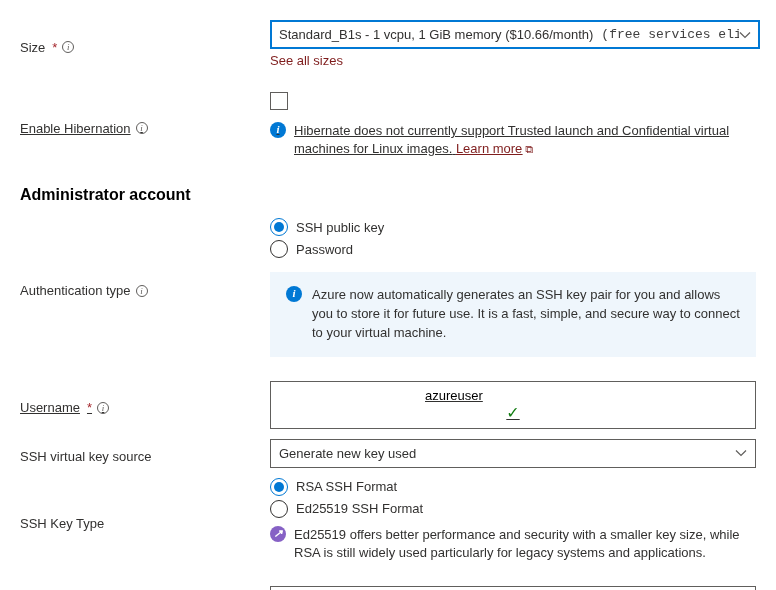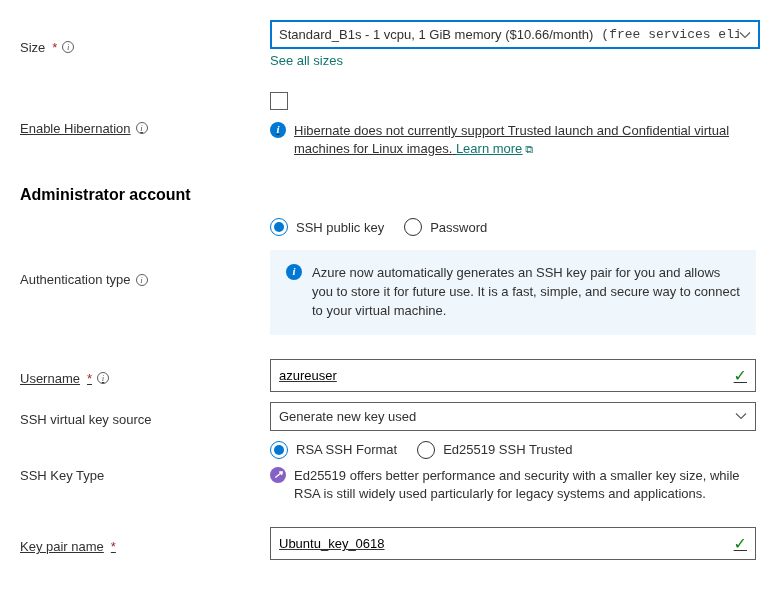--- a/index.html
+++ b/index.html
@@ -44,55 +44,55 @@
     justify-content: space-between;
     background: #fff;
     cursor: pointer;
     font-size: 13px;
   }
   .select-box.focused { border: 1px solid #0078d4; box-shadow: 0 0 0 1px #0078d4 inset; }
   .select-text { display:flex; align-items:center; gap:8px; overflow:hidden; white-space:nowrap; }
   .hint-link { color:#404040;font-family:Liberation Mono, monospace; }
   .chevron { width:12px; height:12px; display:flex; align-items:center; justify-content:center; }
   .chevron svg { width:12px; height:12px; fill:#605e5c; }
-  .link { color: #0f766e; cursor:pointer; font-size:13px; }
+  .link { color: #7f1d1d; cursor:pointer; font-size:13px; }
   .link.underline { text-decoration: underline; }
   .link-row { margin-top:4px; }
   .checkbox {
     width: 18px; height:18px; border:1px solid #605e5c; background:#fff; cursor:pointer;
   }
   .info-line {
     display:flex; gap:8px; align-items:flex-start; font-size:13px; color:#323130; line-height:1.4;
     margin-top:12px;
   }
   .info-circle {
     width:16px; height:16px; border-radius:50%; flex-shrink:0;
     display:flex; align-items:center; justify-content:center;
     color:#fff; font-size:11px; font-weight:bold; font-style:italic; font-family:serif;
   }
   .info-blue { background:#0078d4; }
   .info-purple { background:#8661c5; }
   .section-title { font-weight:600; font-size:16px; margin-top:28px; margin-bottom:14px; color:#000000; }
-  .radio-group { display:flex; flex-direction:row; gap:20px; }
+  .radio-group { display:flex; flex-direction:column; gap:4px; }
   .radio-item { display:flex; align-items:center; gap:8px; cursor:pointer; }
   .radio {
     width:18px; height:18px; border:1px solid #323130; border-radius:50%;
     display:flex; align-items:center; justify-content:center; flex-shrink:0;
   }
   .radio.checked { border-color:#0078d4; }
   .radio.checked::after {
     content:""; width:10px; height:10px; background:#0078d4; border-radius:50%;
   }
   .callout {
     background:#eff6fc; padding:14px 16px; display:flex; gap:10px; align-items:flex-start;
     margin-top:14px; line-height:1.45; font-size:13px;
   }
   .text-input {
     width:100%; border:1px solid #605e5c; padding:6px 8px; font-size:13px;
-    display:flex; align-items:center; justify-content:space-between; background:#fff;
+    display:flex; align-items:center; justify-content:space-between; background:#fff;flex-direction:column;
   }
   .text-input input { border:none; outline:none; flex:1; font-size:13px; font-family:inherit; background:transparent; }
   .check-mark { color:#107c10; font-size:16px; }
   .ext-link-icon { display:inline-block; margin-left:3px; font-size:11px; }
   .gap-top { margin-top: 24px; text-decoration: underline; }
   .gap-top-sm { margin-top: 10px; }
 </style>
 </head>
 <body>
 
@@ -197,21 +197,21 @@
     <span>SSH Key Type</span>
   </div>
   <div class="field-col">
     <div class="radio-group">
       <div class="radio-item">
         <span class="radio checked"></span>
         <span>RSA SSH Format</span>
       </div>
       <div class="radio-item">
         <span class="radio"></span>
-        <span>Ed25519 SSH Trusted</span>
+        <span>Ed25519 SSH Format</span>
       </div>
     </div>
     <div class="info-line" style="margin-top:8px;">
       <span class="info-circle info-purple">↗</span>
       <span>Ed25519 offers better performance and security with a smaller key size, while RSA is still widely used particularly for legacy systems and applications.</span>
     </div>
   </div>
 </div>
 
 <div class="row gap-top">

